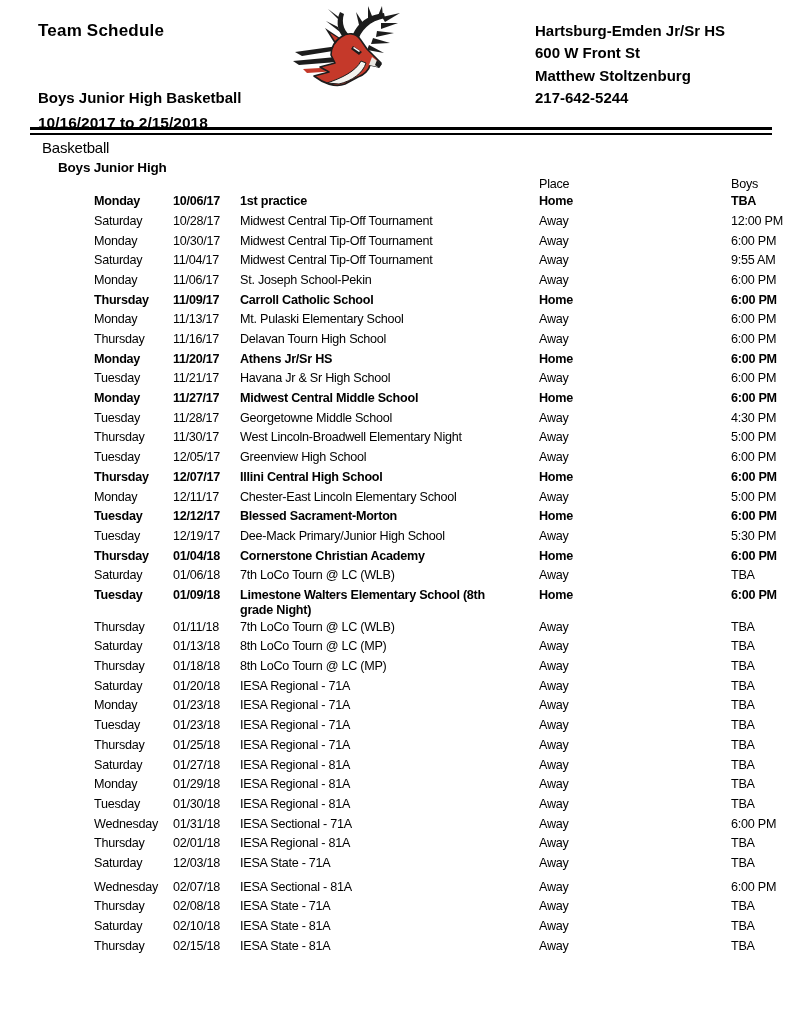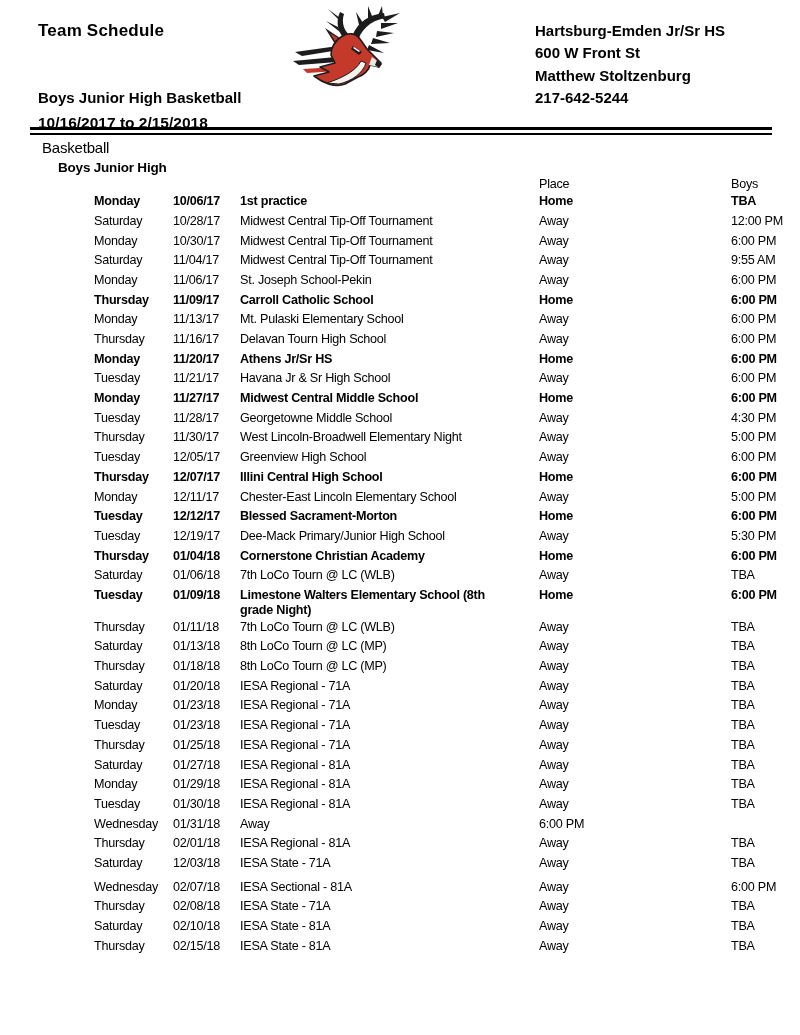--- a/index.html
+++ b/index.html
@@ -334,20 +334,21 @@
         <div class="row">
           <div class="cell day">Tuesday</div>
           <div class="cell date">01/30/18</div>
           <div class="cell event">IESA Regional - 81A</div>
           <div class="cell place">Away</div>
           <div class="cell time">TBA</div>
         </div>
         <div class="row">
           <div class="cell day">Wednesday</div>
           <div class="cell date">01/31/18</div>
+          <div class="cell event">IESA Sectional - 71A</div>
           <div class="cell place">Away</div>
           <div class="cell time">6:00 PM</div>
         </div>
         <div class="row">
           <div class="cell day">Thursday</div>
           <div class="cell date">02/01/18</div>
           <div class="cell event">IESA Regional - 81A</div>
           <div class="cell place">Away</div>
           <div class="cell time">TBA</div>
         </div>

